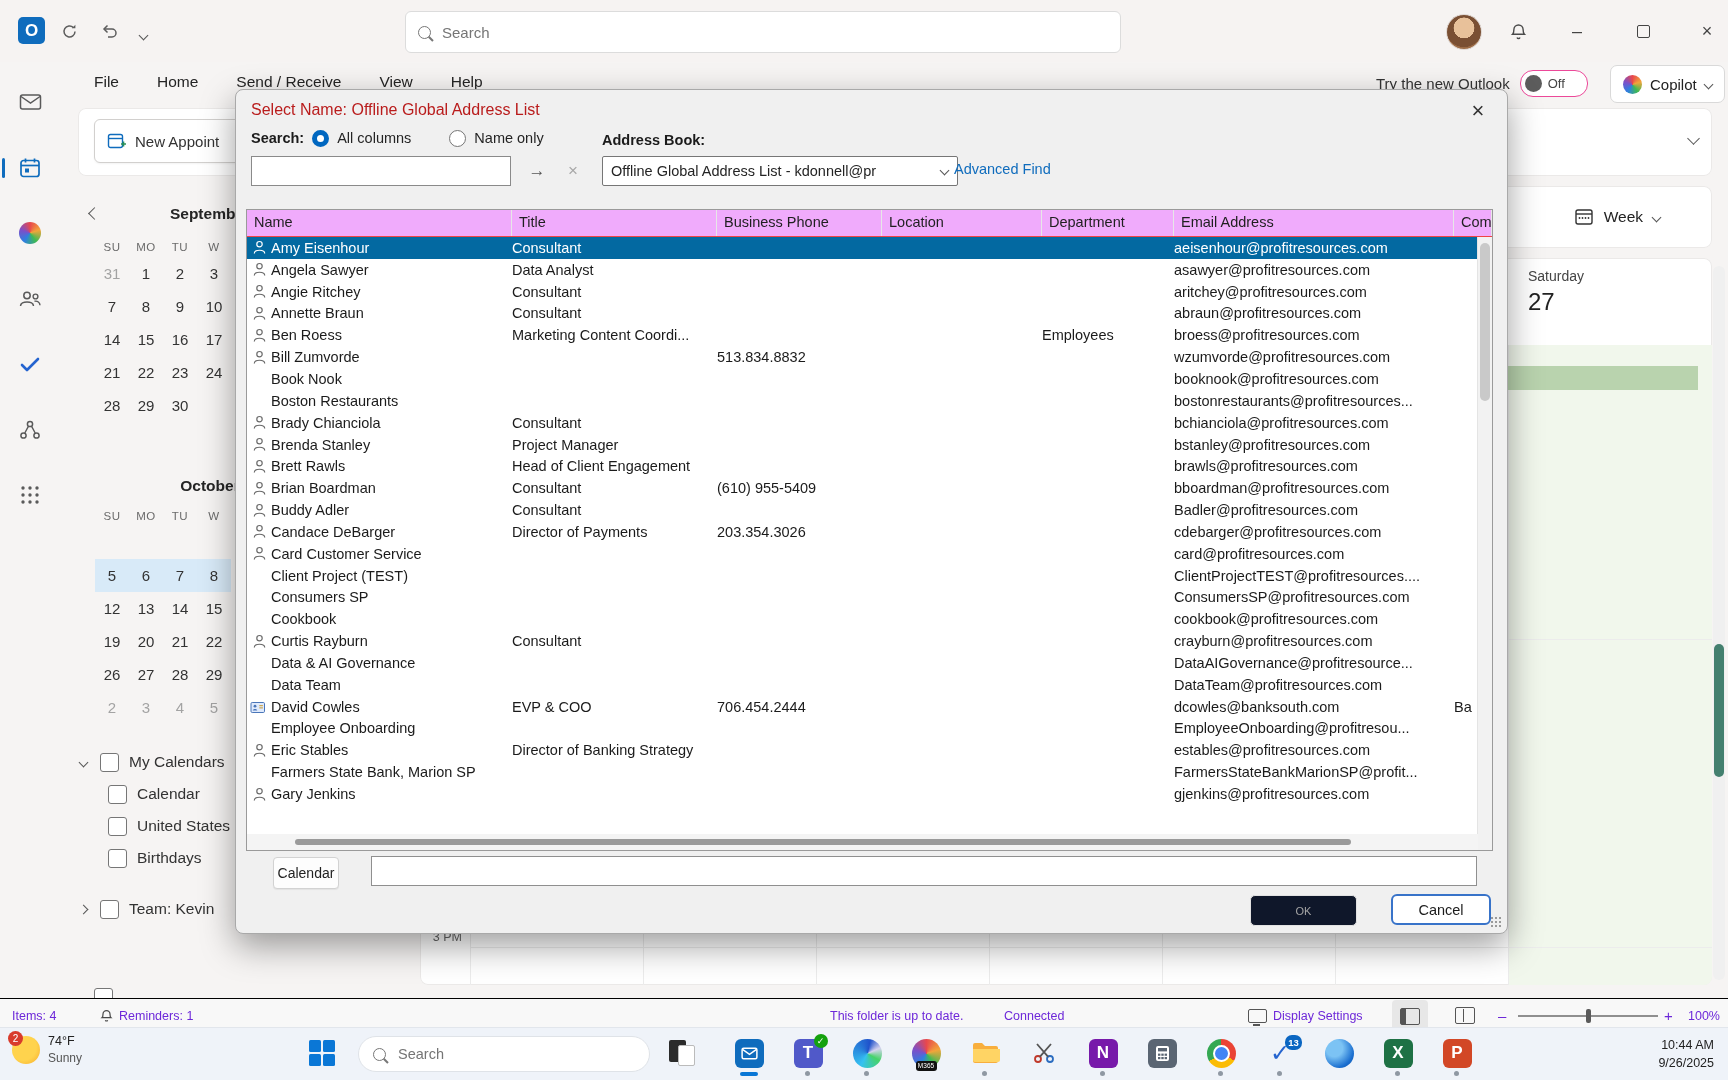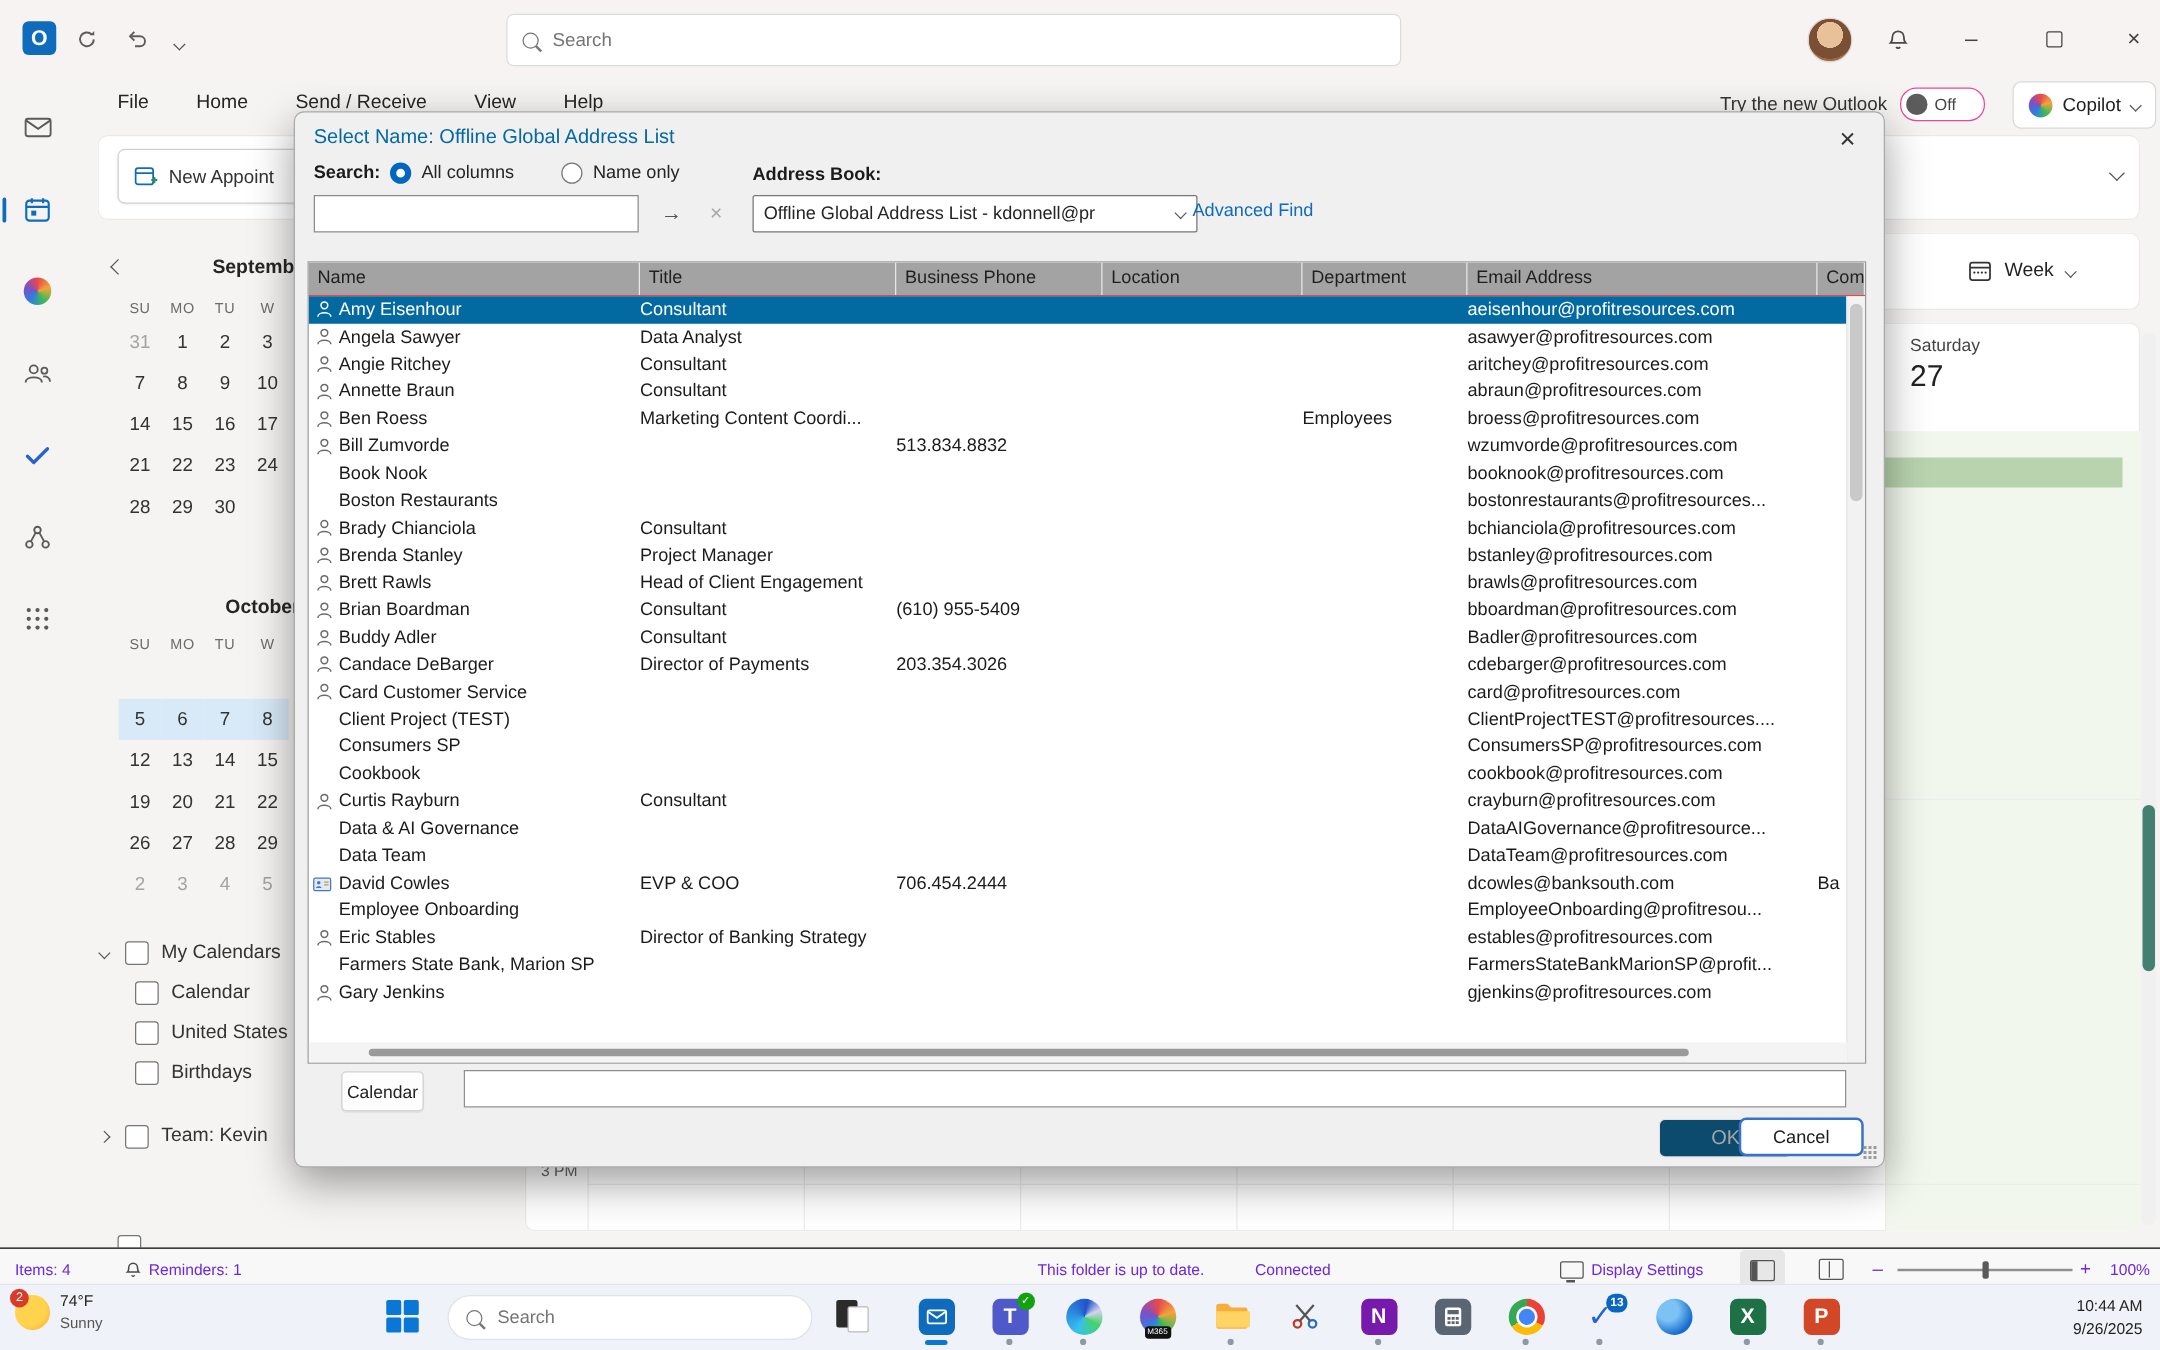--- a/index.html
+++ b/index.html
@@ -74,55 +74,55 @@
   .hour-line{position:absolute;left:50px;right:0;height:1px;background:#ececec}
   .day-head{position:absolute;left:1108px;top:10px}
   .day-name{font-size:14px;color:#444}
   .day-num{font-size:24px;color:#222;margin-top:4px}
   .time-label{position:absolute;left:2px;top:672px;width:40px;text-align:right;font-size:12.5px;color:#666}
   .v-scroll{position:absolute;left:1713px;top:266px;width:12px;height:714px;background:#f0f0f0;border-radius:6px}
   .v-scroll .thumb{position:absolute;left:1px;right:1px;top:378px;height:133px;background:#44806f;border-radius:5px}
   
   .dialog{position:absolute;left:235px;top:89px;width:1271px;height:843px;background:#f0f0f0;border:1px solid #a9a9a9;
           border-radius:8px;box-shadow:0 12px 34px rgba(0,0,0,.38);z-index:50;font-size:14.5px}
-  .dlg-title{position:absolute;left:15px;top:11px;font-size:16px;color:#0369a1}
+  .dlg-title{position:absolute;left:15px;top:11px;font-size:16px;color:#b91c1c}
   .dlg-close{position:absolute;right:14px;top:6px;width:30px;height:30px;display:flex;align-items:center;justify-content:center;font-size:22px;color:#333}
   .dlg-label{font-weight:bold;color:#1b1b1b}
   .radio{width:17px;height:17px;border-radius:50%;background:#fff;border:1.6px solid #767676;flex:none;box-sizing:border-box}
   .radio.on{border:5px solid #0067c0}
   .ctrl-row1{position:absolute;left:15px;top:40px;display:flex;align-items:flex-start;gap:8px}
   .ctrl-row1 .gap{width:22px}
   .dlg-input{position:absolute;left:15px;top:66px;width:246px;height:28px;border:1px solid #8a8a8a;background:#fff;font-size:14.5px;font-family:inherit;padding:0 6px;outline:none}
   .go-btn{position:absolute;left:288px;top:68px;width:26px;height:26px;display:flex;align-items:center;justify-content:center;color:#555;font-size:17px}
   .clear-btn{position:absolute;left:324px;top:68px;width:26px;height:26px;display:flex;align-items:center;justify-content:center;color:#a8a8a8;font-size:17px}
   .ab-label{position:absolute;left:366px;top:42px}
   .combo{position:absolute;left:366px;top:66px;width:322px;height:28px;background:#fff;border:1px solid #767676;border-radius:2px;
          display:flex;align-items:center;padding:0 24px 0 8px;white-space:nowrap;overflow:hidden}
   .combo .chev{position:absolute;right:9px;top:10px}
   .adv-find{position:absolute;left:718px;top:71px;color:#0f6cbd}
   .listwrap{position:absolute;left:10px;top:119px;width:1245px;height:640px;background:#fff;border:1px solid #9a9a9a;overflow:hidden}
-  .lhead{display:grid;grid-template-columns:265px 205px 165px 160px 132px 280px 1fr;height:26px;background:#a3a3a3;border-bottom:1px solid #ef4444}
+  .lhead{display:grid;grid-template-columns:265px 205px 165px 160px 132px 280px 1fr;height:26px;background:#f0abfc;border-bottom:3px solid #ef4444}
   .lhead div{padding:4px 0 0 7px;font-size:14.5px;color:#1f1f1f;border-right:1px solid #e7e7e7;overflow:hidden;white-space:nowrap}
   .rows{position:absolute;left:0;top:27px;right:14px;bottom:0}
   .lrow{display:grid;grid-template-columns:22px 243px 205px 165px 160px 132px 280px 1fr;height:21.85px;align-items:center;
         white-space:nowrap;color:#1b1b1b}
   .lrow div{overflow:hidden}
   .lrow .icn{display:flex;justify-content:flex-end;align-items:center;color:#6a6a6a;padding-right:3px}
   .lrow .nm{padding-left:2px}
   .lrow.sel{background:#0369a1;color:#fff}
   .lrow.sel .icn{color:#fff}
   .vsb{position:absolute;right:0;top:27px;bottom:0;width:14px;background:#f2f2f2;border-left:1px solid #e4e4e4}
   .vsb .thumb{position:absolute;left:2px;right:2px;top:6px;height:158px;background:#c9c9c9;border-radius:6px}
   .hsb{position:absolute;left:0;right:14px;bottom:0;height:16px;background:#f4f4f4}
   .hsb .thumb{position:absolute;left:48px;width:1056px;top:5px;height:6px;background:#9a9a9a;border-radius:3px}
   .cal-btn{position:absolute;left:37px;top:767px;width:64px;height:30px;background:#fdfdfd;border:1px solid #d2d2d2;border-radius:4px;
            font-size:14px;color:#222;display:flex;align-items:center;justify-content:center;box-shadow:0 1px 1px rgba(0,0,0,.06)}
   .recip{position:absolute;left:135px;top:766px;width:1106px;height:30px;border:1px solid #8f8f8f;background:#fff;font-family:inherit;font-size:14.5px;padding:0 6px;outline:none;box-sizing:border-box}
-  .ok-btn{position:absolute;left:1091px;top:805px;width:105px;height:29px;background:#0c4a6e;border:1px solid #e2e2e2;border-radius:5px;
-          color:#a6a6a6;font-size:16px;display:flex;align-items:center;justify-content:center}
+  .ok-btn{position:absolute;left:1014px;top:805px;width:105px;height:29px;background:#0f172a;border:1px solid #e2e2e2;border-radius:5px;
+          color:#a6a6a6;font-size:11px;display:flex;align-items:center;justify-content:center}
   .cancel-btn{position:absolute;left:1155px;top:804px;width:100px;height:31px;background:#fff;border:2px solid #3873c9;border-radius:6px;
           color:#1b1b1b;font-size:14.5px;display:flex;align-items:center;justify-content:center;box-sizing:border-box}
   .grip{position:absolute;right:5px;bottom:5px;width:12px;height:12px;
         background:radial-gradient(circle 1.4px,#9a9a9a 98%,transparent) 0 0/4px 4px}
   
   .statusbar{position:absolute;left:0;bottom:48px;right:0;height:33px;background:#f8f8f8;border-top:1px solid #000000;z-index:60;
              font-size:12.5px;color:#6d28d9}
   .sb{position:absolute;top:0;height:33px;display:flex;align-items:center;gap:6px}
   .panel-ic{width:18px;height:15px;border:1.4px solid #555;border-radius:2px;position:relative}
   .panel-ic.a::after{content:"";position:absolute;left:0;top:0;bottom:0;width:5px;background:#555}

